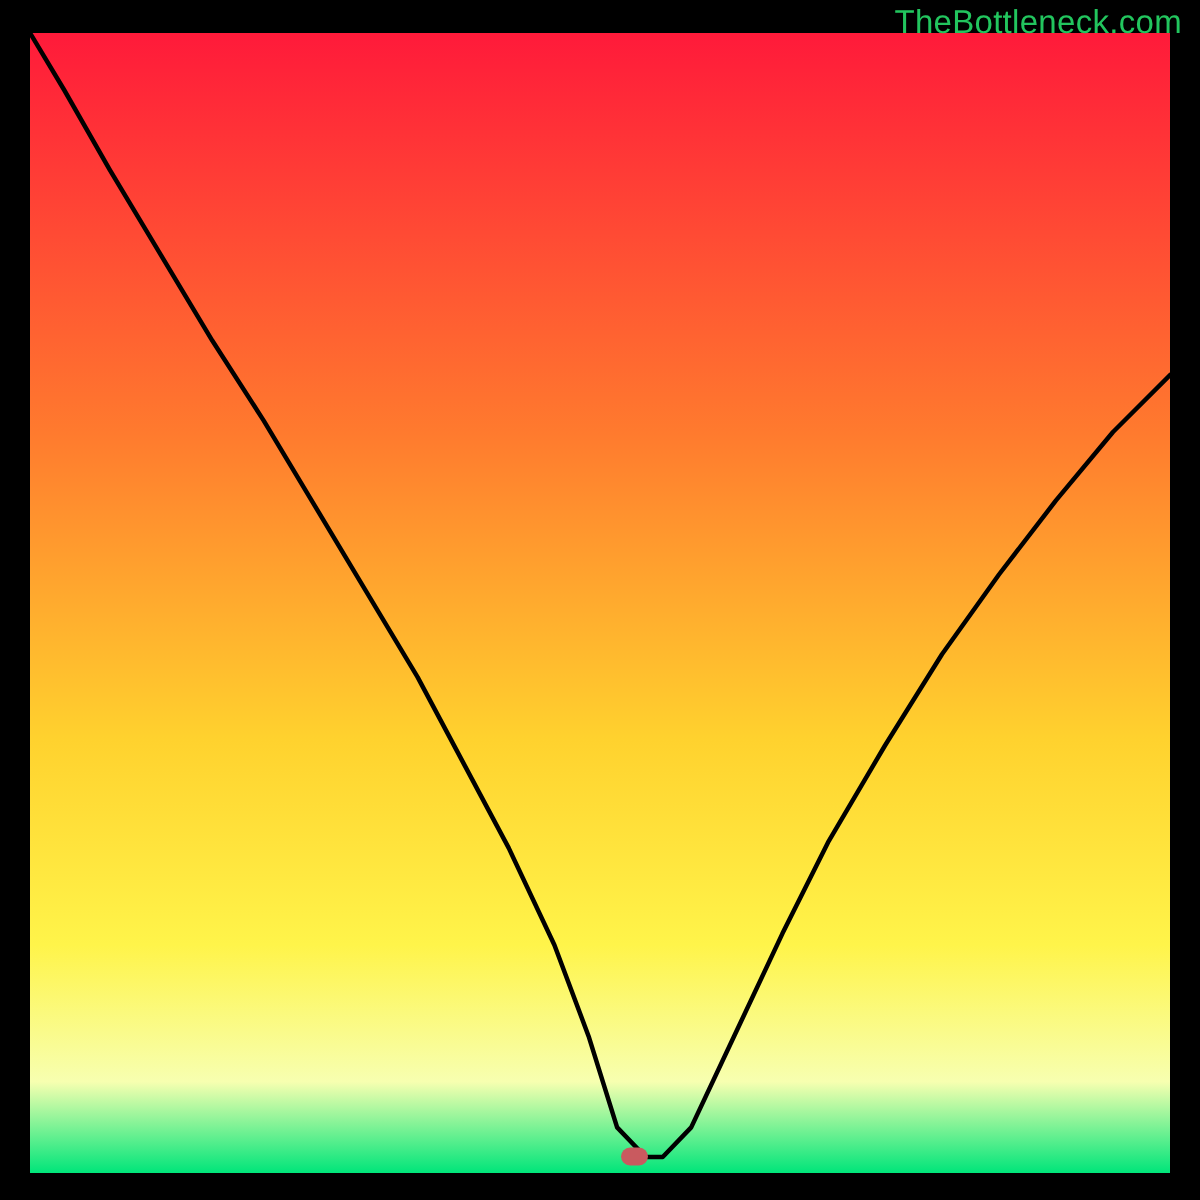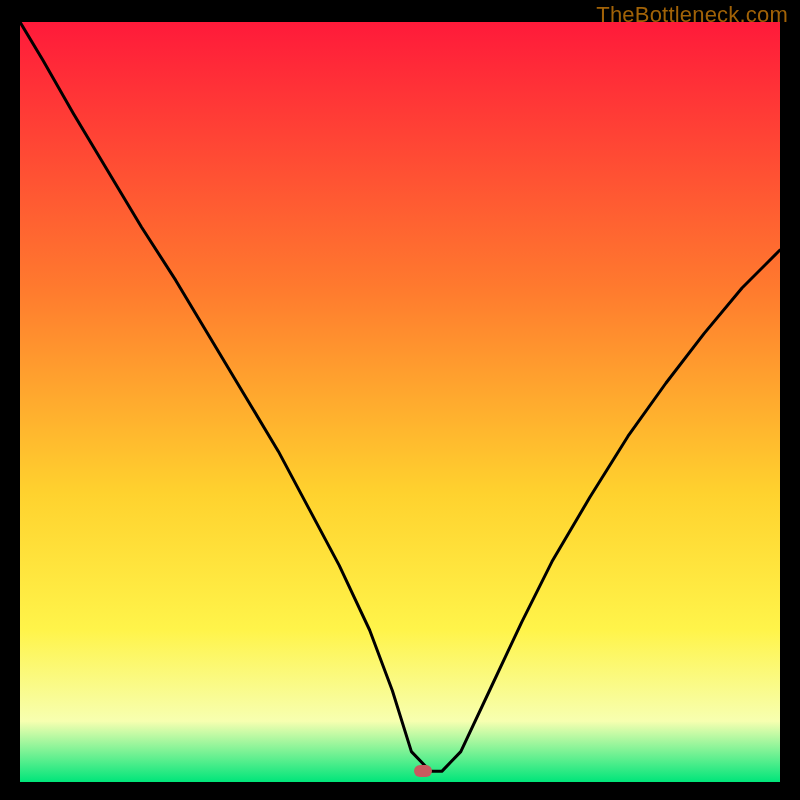--- a/index.html
+++ b/index.html
@@ -14,21 +14,21 @@
   .frame {
     position: relative;
     width: 800px;
     height: 800px;
     background: #000;
   }
   .watermark {
     position: absolute;
     top: 2px;
     right: 12px;
-    color: #a16207;
+    color: #22c55e;
     font-size: 22px;
     font-weight: 500;
     letter-spacing: 0.2px;
     z-index: 20;
     user-select: none;
   }
   .plot {
     position: absolute;
     left: 20px;
     top: 22px;

